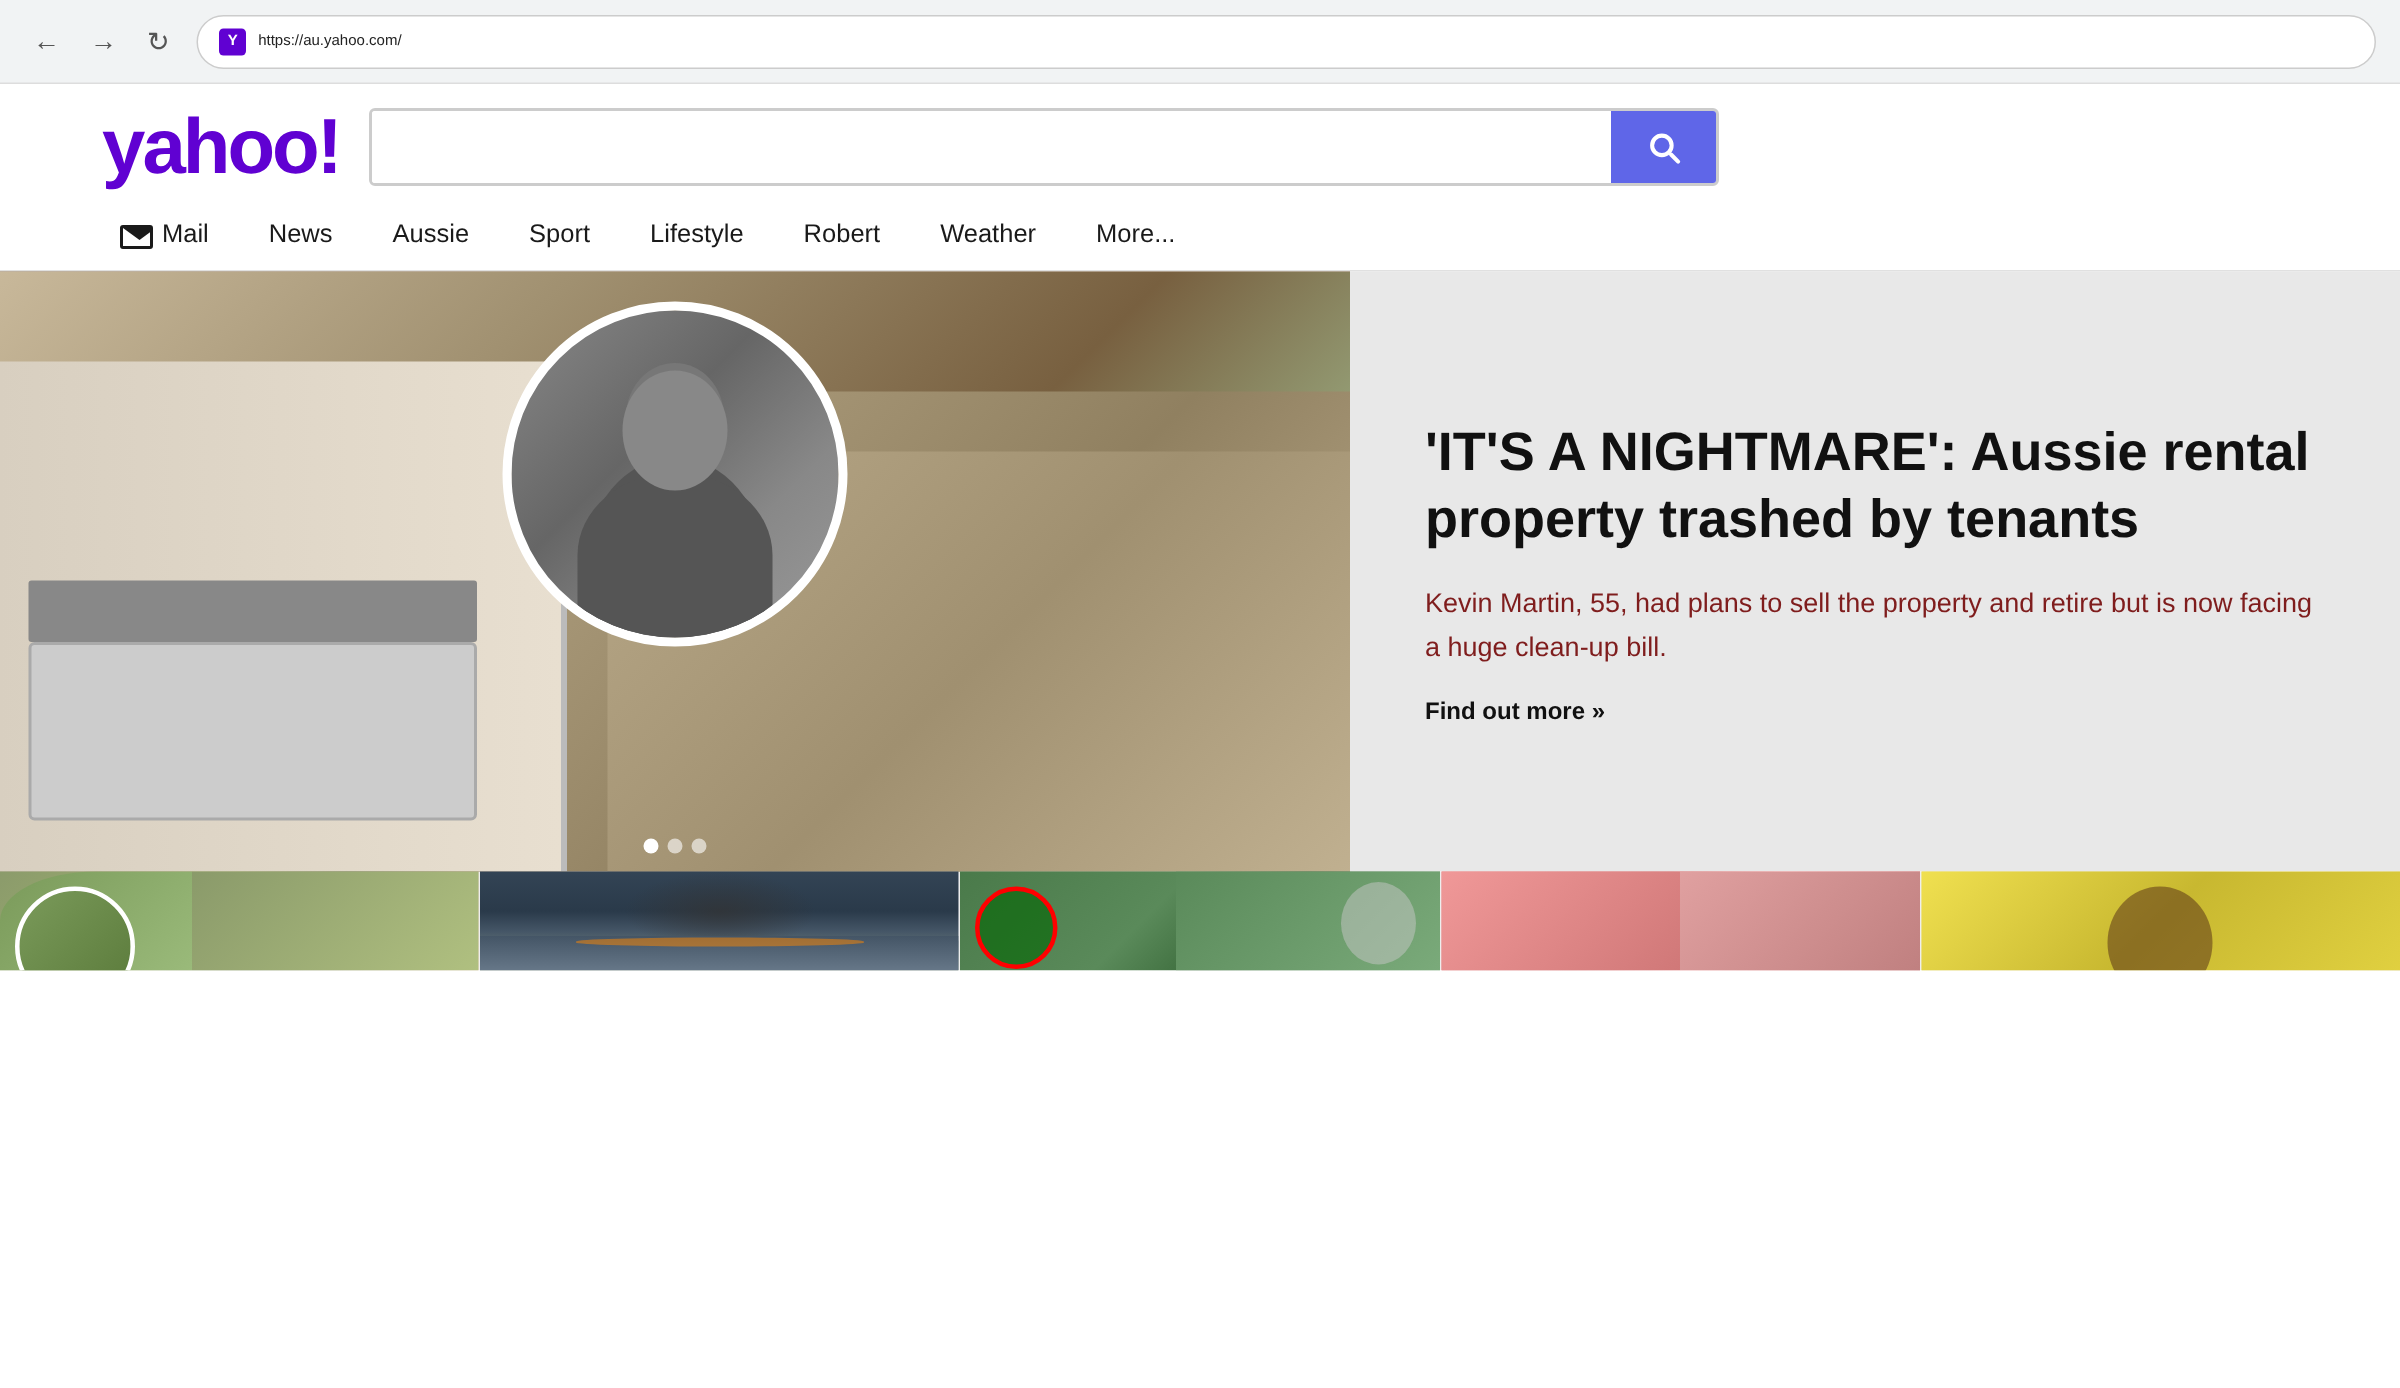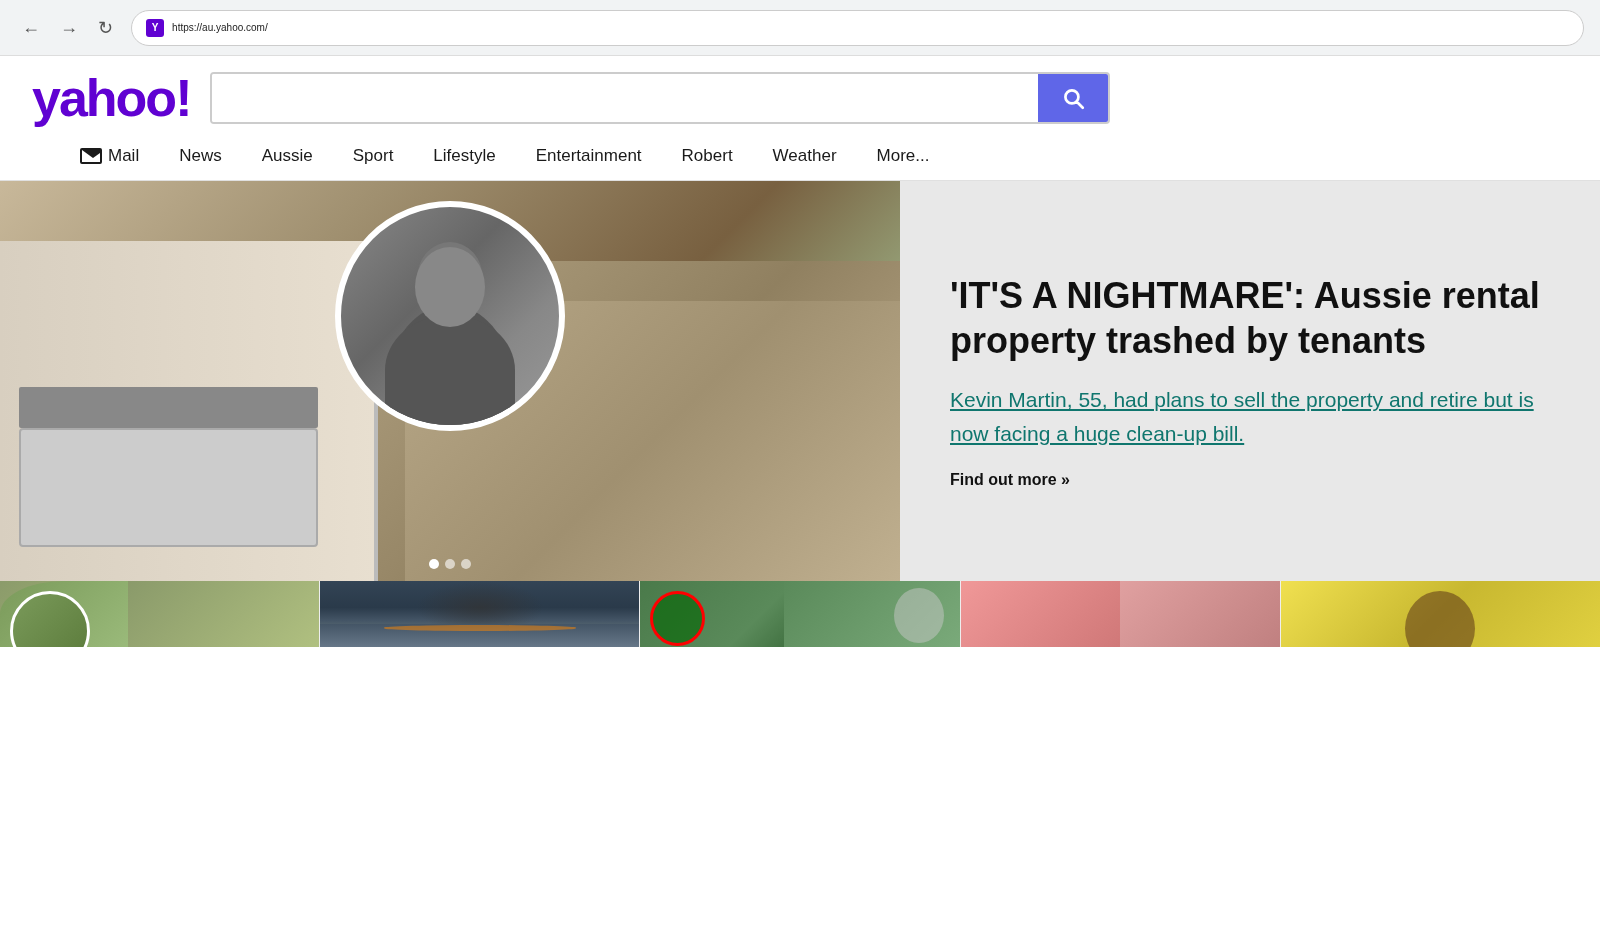--- a/index.html
+++ b/index.html
@@ -56,21 +56,21 @@
     .address-text {
       font-size: 10px;
       color: #222;
     }
 
     
     .yahoo-page { background: #fff; }
 
     
     .yahoo-header {
-      padding: 16px 60px 0 32px;
+      padding: 16px 60px 0 68px;
       display: flex;
       align-items: center;
       gap: 20px;
     }
     .yahoo-logo {
       font-size: 52px;
       font-weight: 900;
       color: #6001d2;
       font-family: 'Arial Black', Arial, sans-serif;
       letter-spacing: -2px;
@@ -113,21 +113,21 @@
       border-bottom: 1px solid #e0e0e0;
       margin-top: 8px;
     }
     .nav-item {
       padding: 14px 20px;
       font-size: 17px;
       color: #1a1a1a;
       cursor: pointer;
       text-decoration: none;
       display: flex;
-      align-items: center;
+      align-items: flex-end;
       gap: 6px;
       white-space: nowrap;
     }
 
     
     .hero-section {
       margin: 0;
       display: flex;
       height: 400px;
     }
@@ -204,25 +204,24 @@
       justify-content: center;
     }
     .hero-headline {
       font-size: 36px;
       font-weight: 900;
       color: #111;
       line-height: 1.25;
       margin-bottom: 20px;
     }
     .hero-subtext {
-      font-size: 21px;
-      color: #0f766e;
+      font-size: 18px;
+      color: #7f1d1d;
       line-height: 1.6;
       margin-bottom: 20px;
-      text-decoration: underline;
     }
     .hero-link {
       font-size: 16px;
       font-weight: 700;
       color: #111;
       text-decoration: none;
       cursor: pointer;
     }
 
     
@@ -369,23 +368,20 @@
     <a class="nav-item">
       <span>Aussie</span>
     </a>
     <a class="nav-item">
       <span>Sport</span>
     </a>
     <a class="nav-item">
       <span>Lifestyle</span>
     </a>
     <a class="nav-item">
-      <span>Entertainment</span>
-    </a>
-    <a class="nav-item">
       <span>Robert</span>
     </a>
     <a class="nav-item">
       <span>Weather</span>
     </a>
     <a class="nav-item">
       <span>More...</span>
     </a>
   </nav>
 

